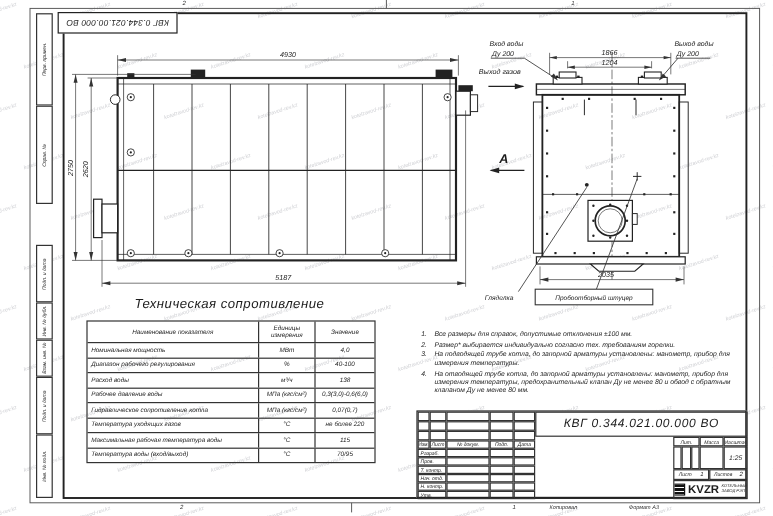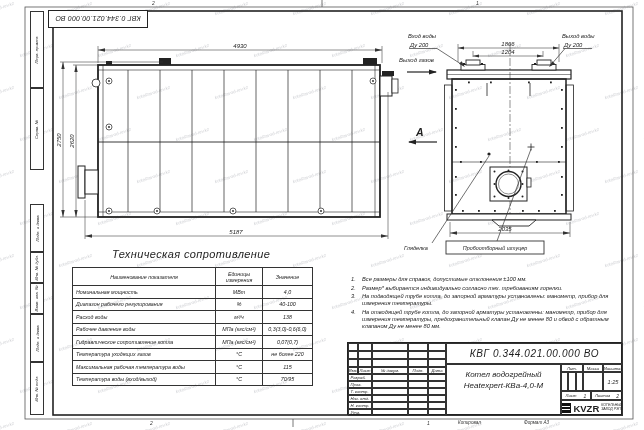--- a/index.html
+++ b/index.html
@@ -521,24 +521,20 @@
       <div class="cell" style="left:24px;top:59px;width:36px;height:7px"></div>
       <div class="cell" style="left:60px;top:59px;width:20px;height:7px"></div>
       <div class="cell" style="left:80px;top:59px;width:18px;height:7px"></div>
     <div class="cell lab" style="left:0;top:66px;width:24px;height:7px">Утв.</div>
       <div class="cell" style="left:24px;top:66px;width:36px;height:7px"></div>
       <div class="cell" style="left:60px;top:66px;width:20px;height:7px"></div>
       <div class="cell" style="left:80px;top:66px;width:18px;height:7px"></div>
 
     <div class="cell desig" style="left:98px;top:0;width:177px;height:21px">КВГ 0.344.021.00.000 ВО</div>
 
-    <div class="cell pname" style="left:98px;top:21px;width:115px;height:52px">
-      <span>Котел водогрейный</span>
-      <span>Heatexpert-КВа-4,0-М</span>
-    </div>
 
     <div class="cell" style="left:213px;top:21px;width:22px;height:8px">Лит.</div>
     <div class="cell" style="left:235px;top:21px;width:20px;height:8px">Масса</div>
     <div class="cell" style="left:255px;top:21px;width:20px;height:8px">Масштаб</div>
     <div class="cell" style="left:213px;top:29px;width:7.3px;height:19px"></div>
     <div class="cell" style="left:220.3px;top:29px;width:7.3px;height:19px"></div>
     <div class="cell" style="left:227.6px;top:29px;width:7.4px;height:19px"></div>
     <div class="cell" style="left:235px;top:29px;width:20px;height:19px"></div>
     <div class="cell" style="left:255px;top:29px;width:20px;height:19px;font-size:5.6px">1:25</div>
     <div class="cell" style="left:213px;top:48px;width:30px;height:9px;justify-content:space-around">

